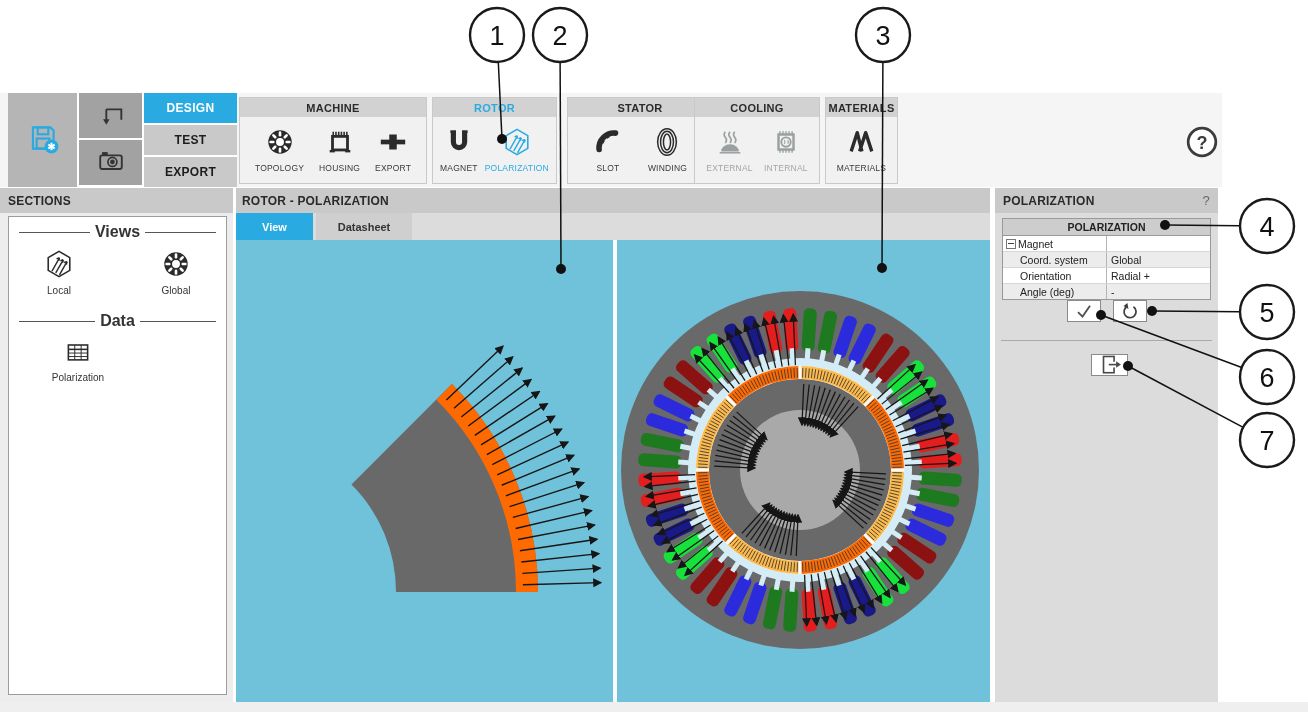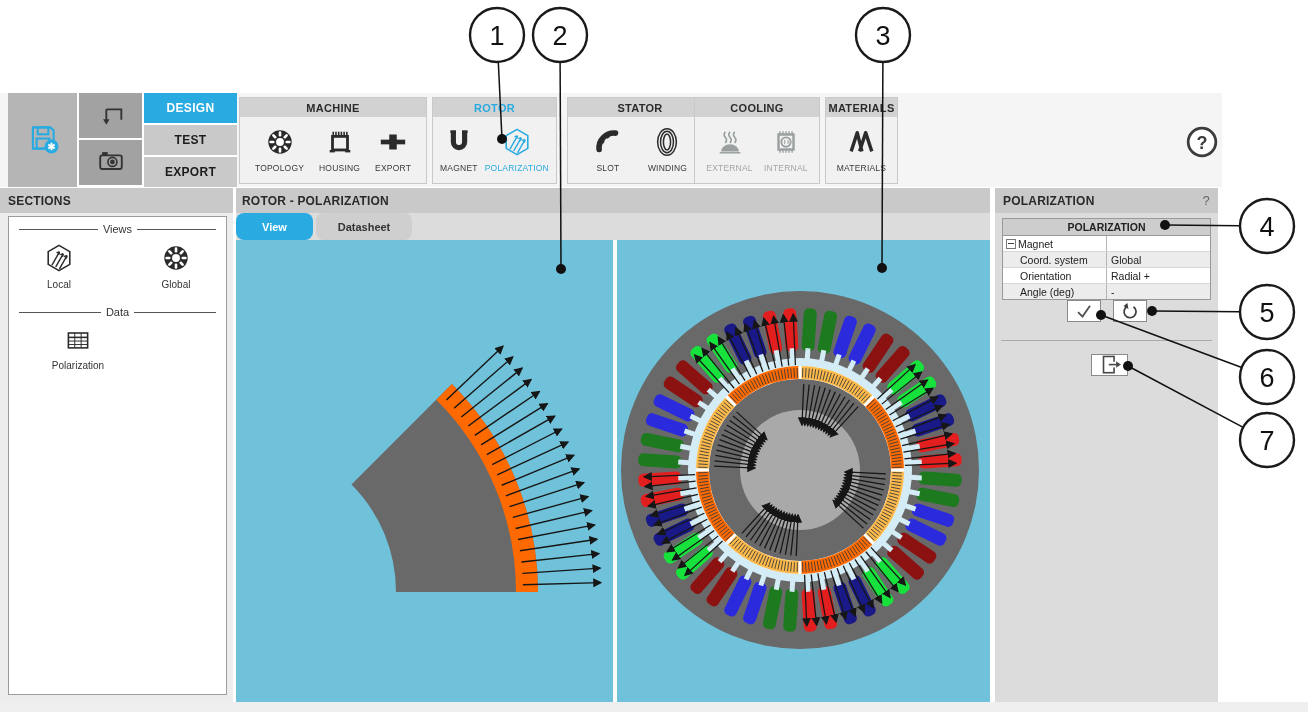--- a/index.html
+++ b/index.html
@@ -27,29 +27,29 @@
   .ritem.disabled .rlabel{color:#a5a5a5;}
   .help-slot{position:absolute;left:1185px;top:32px;width:34px;height:34px;}
 
   
   .panel-header{position:absolute;left:0;top:0;right:0;height:25px;background:#c9c9c9;
         font-size:12px;font-weight:bold;color:#2a2a2a;display:flex;align-items:center;letter-spacing:.2px;}
   .sections-panel{position:absolute;left:0;top:188px;width:233px;height:514px;background:#ededed;}
   .sections-box{position:absolute;left:8px;top:28px;width:219px;height:479px;background:#fff;border:1px solid #9c9c9c;box-sizing:border-box;}
   .legend{display:flex;align-items:center;margin:6px 10px 0 10px;}
   .legend-line{flex:1;height:1px;background:#555;}
-  .legend-label{font-size:11px;color:#333;padding:0 5px;}
+  .legend-label{font-size:16px;color:#333;padding:0 5px;font-weight:bold;}
   .sec-row{display:flex;justify-content:space-evenly;padding-top:8px;gap:24px;}
   .sec-row.single{justify-content:flex-start;padding-left:26px;}
   .sec-item{width:86px;text-align:center;cursor:default;}
   .sec-item .slabel{font-size:10px;color:#333;margin-top:2px;}
 
   .main-panel{position:absolute;left:236px;top:188px;width:754px;height:514px;background:#fafafa;}
   .tabstrip{position:absolute;left:0;top:25px;width:754px;height:27px;background:#dcdcdc;display:flex;}
-  .vtab{height:27px;display:flex;align-items:center;justify-content:center;font-size:11px;font-weight:bold;color:#333;background:#cfcfcf;cursor:default;border-radius:8px;}
+  .vtab{height:27px;display:flex;align-items:center;justify-content:center;font-size:11px;font-weight:bold;color:#333;background:#cfcfcf;cursor:default;}
   .vtab.active{background:#29abe2;color:#fff;}
   .views{position:absolute;left:0;top:52px;width:754px;height:462px;}
   .views svg{position:absolute;top:0;}
 
   .props-panel{position:absolute;left:995px;top:188px;width:223px;height:514px;background:#dcdcdc;}
   .props-panel .panel-header{justify-content:space-between;padding:0 8px;}
   .props-help{font-size:13px;font-weight:normal;color:#666;}
   .ptable{position:absolute;left:7px;top:30px;width:209px;background:#fff;border:1px solid #999;box-sizing:border-box;}
   .pt-header{height:16px;background:#cdcdcd;border-bottom:1px solid #999;font-size:10.5px;font-weight:bold;color:#222;
         display:flex;align-items:center;justify-content:center;}

